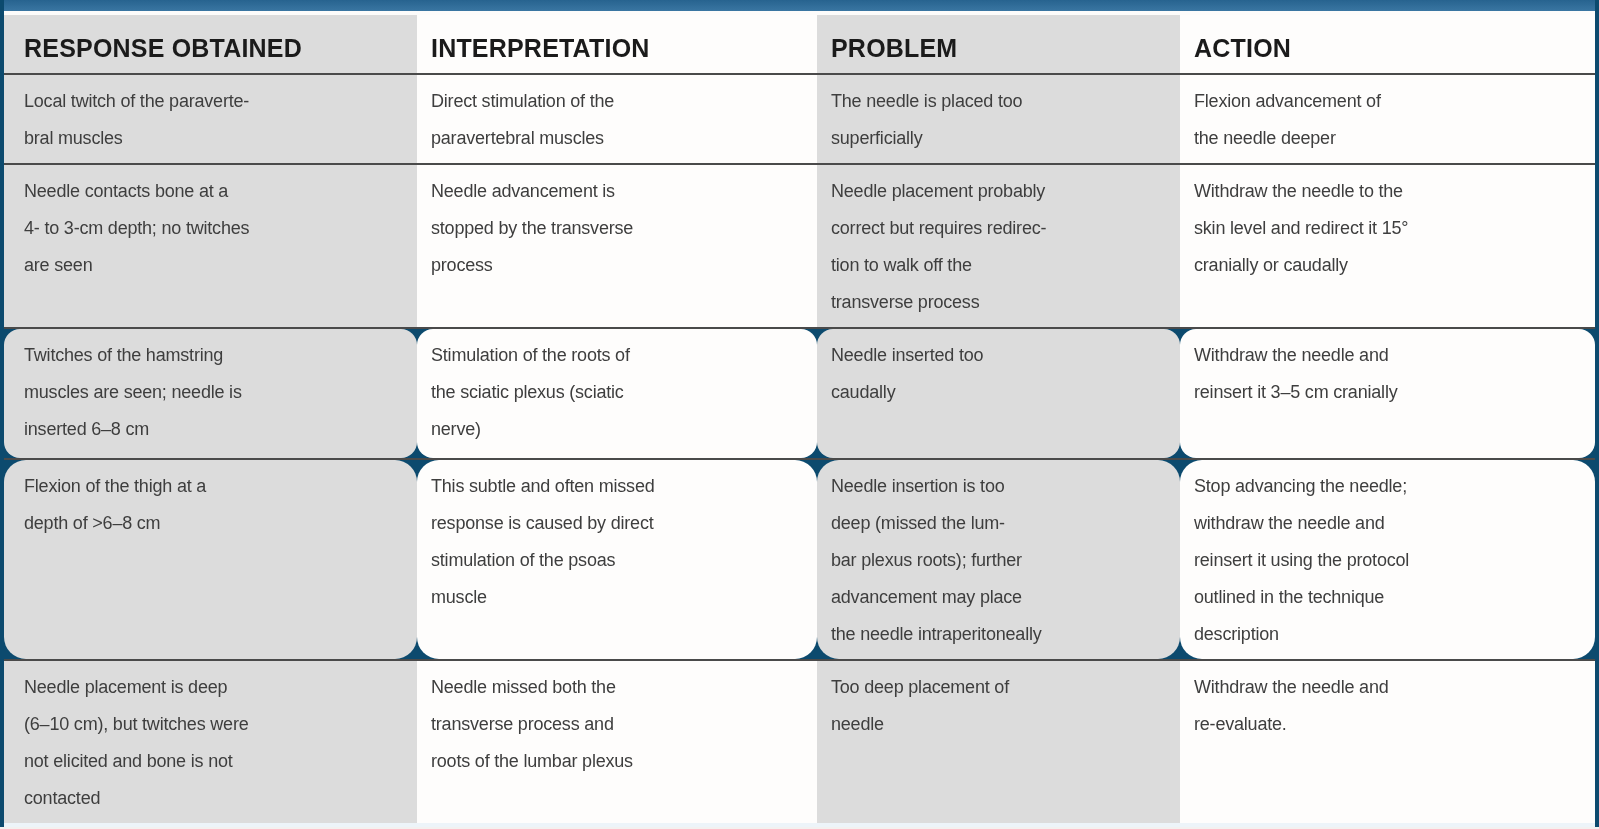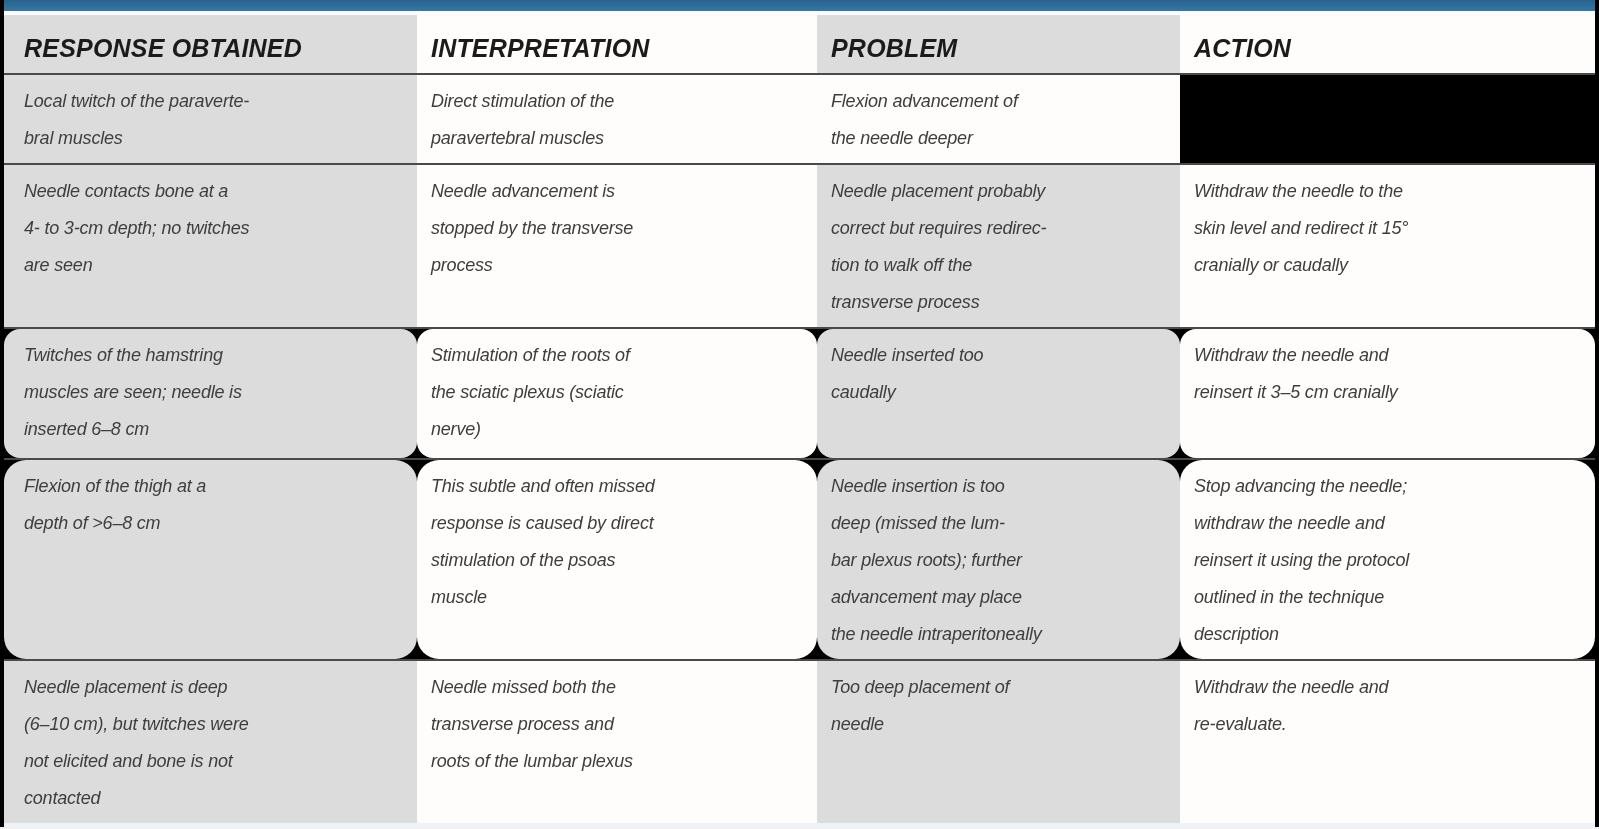--- a/index.html
+++ b/index.html
@@ -5,23 +5,22 @@
   html, body {
     margin: 0;
     padding: 0;
     background: #f3f1f0;
     font-family: "Liberation Sans", "DejaVu Sans", sans-serif;
   }
   .page {
     width: 1599px;
     height: 827px;
     position: relative;
-    background: #000000;
+    background: #0c4a6e;
     overflow: hidden;
-    font-style: italic;
   }
   .table-wrap {
     position: absolute;
     left: 4px;
     top: 0;
     width: 1591px;
   }
   .accent-bar-top {
     height: 11px;
     background: linear-gradient(#27638f, #3a76a2);
@@ -82,20 +81,22 @@
       <div class="cell">INTERPRETATION</div>
       <div class="cell shaded">PROBLEM</div>
       <div class="cell">ACTION</div>
     </div>
 
     <div class="trow data-row r1">
       <div class="cell c0 shaded">Local twitch of the paraverte-
 bral muscles</div>
       <div class="cell">Direct stimulation of the
 paravertebral muscles</div>
+      <div class="cell shaded">The needle is placed too
+superficially</div>
       <div class="cell">Flexion advancement of
 the needle deeper</div>
     </div>
 
     <div class="trow data-row r2">
       <div class="cell c0 shaded">Needle contacts bone at a
 4- to 3-cm depth; no twitches
 are seen</div>
       <div class="cell">Needle advancement is
 stopped by the transverse

